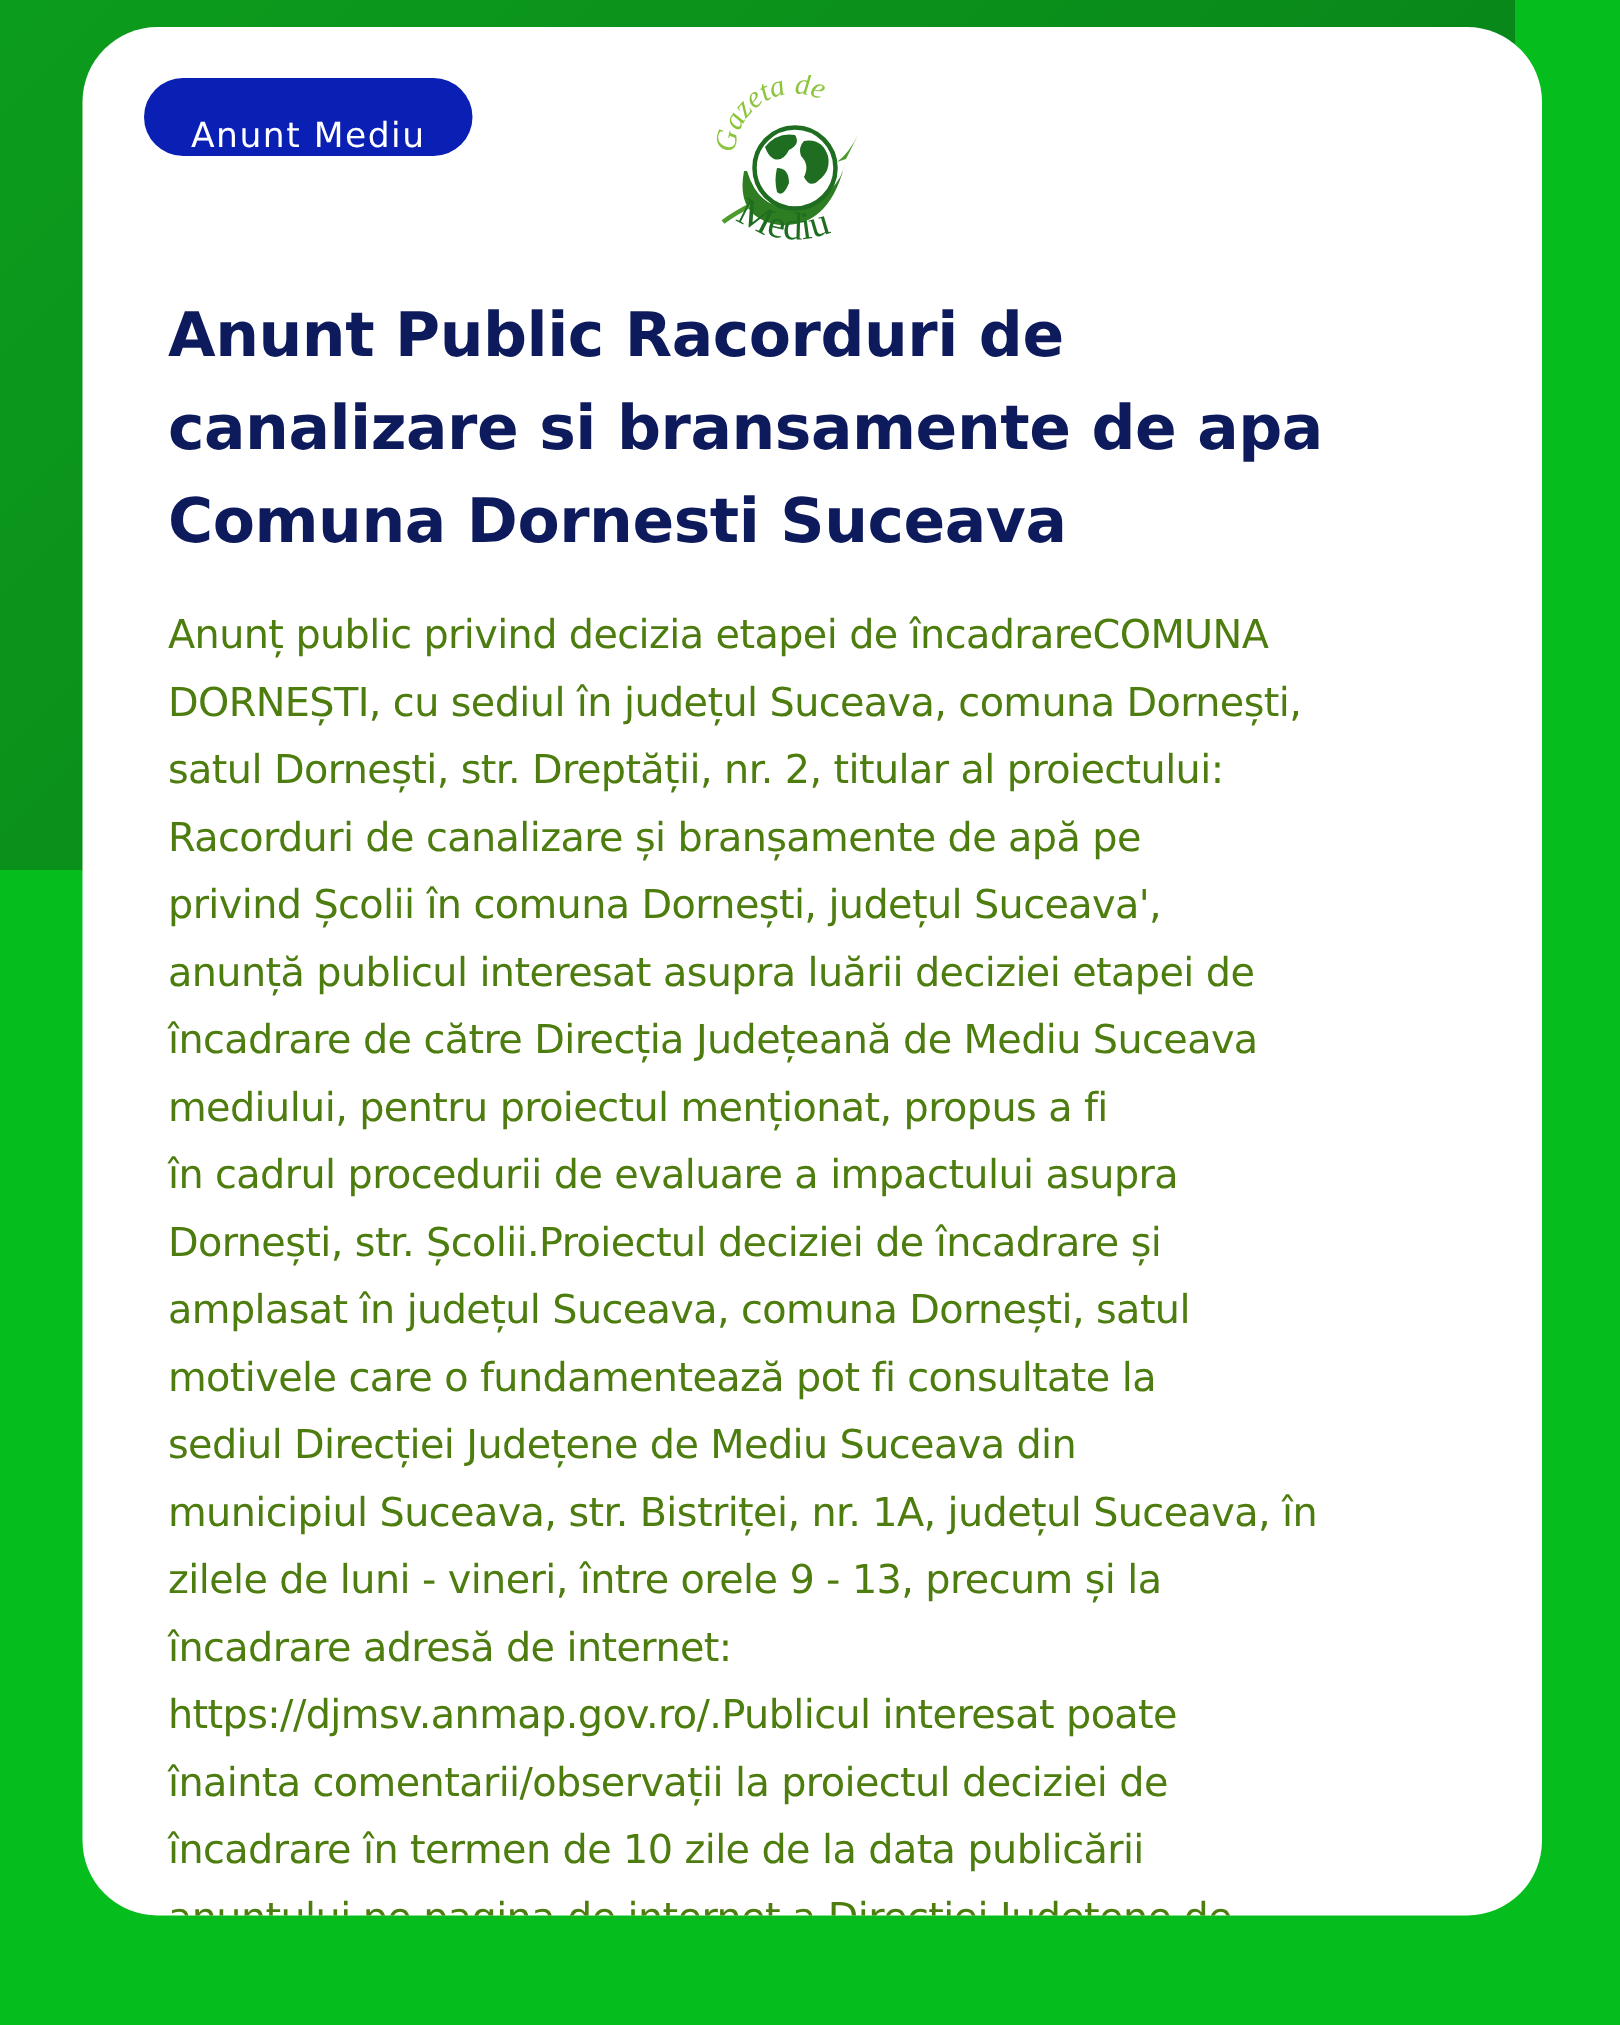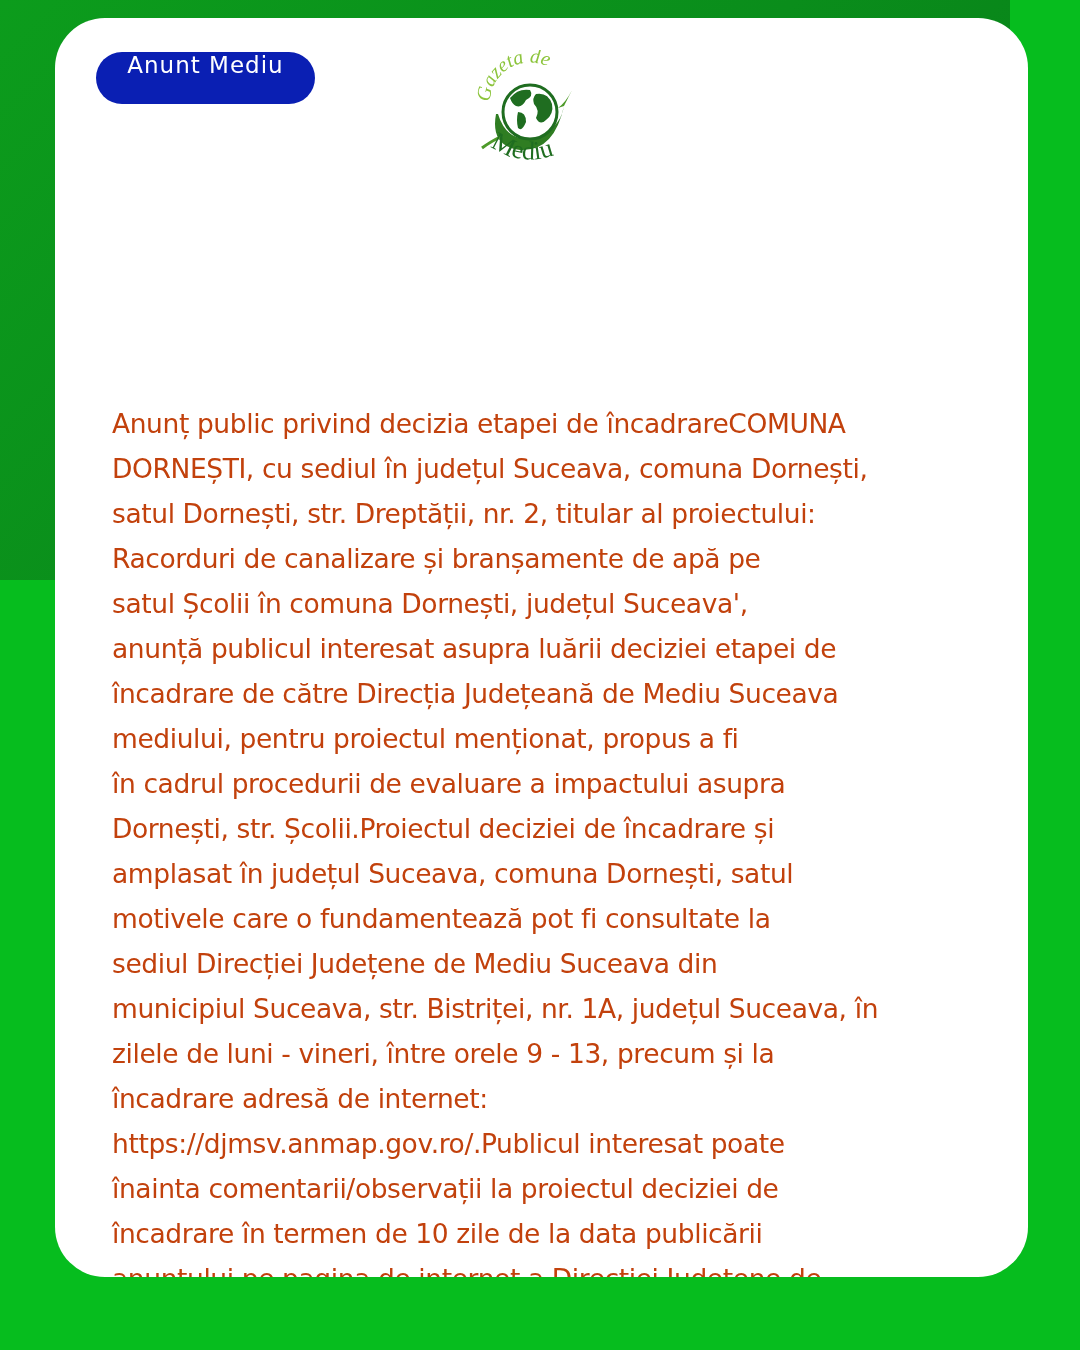--- a/index.html
+++ b/index.html
@@ -12,34 +12,34 @@
     position:absolute; left:0; top:0; width:1010px; height:580px;
     background:linear-gradient(135deg,#0c9c1c 0%,#0a8d1b 50%,#067a17 100%);
   }
   .card {
     position:absolute; left:55px; top:18px; width:973px; height:1259px;
     background:#ffffff; border-radius:50px; overflow:hidden;
   }
   .pill {
     position:absolute; left:41px; top:34px; width:219px; height:52px;
     background:#0a1fb3; border-radius:26px; color:#fff;
-    display:flex; align-items:flex-start; justify-content:center;
+    display:flex; align-items:flex-end; justify-content:center;
     font-size:23px; letter-spacing:1px; font-family:"DejaVu Sans", sans-serif;
   }
   .logo {
     position:absolute; left:413px; top:32px; width:120px; height:124px;
   }
   .title {
     position:absolute; left:57px; top:174px; width:880px;
     color:#0d1a5c; font-weight:bold; font-size:41px; line-height:62px;
     font-family:"DejaVu Sans", sans-serif; letter-spacing:-0.3px;
   }
   .body-text {
     position:absolute; left:57px; top:383px; width:880px;
-    color:#c2410c; font-size:26.5px; line-height:45px;
+    color:#4d7c0f; font-size:26.5px; line-height:45px;
     font-family:"DejaVu Sans", sans-serif; letter-spacing:-0.4px;
     white-space:nowrap;
   }
   .body-text .line { display:block; height:45px; }
 </style>
 </head>
 <body>
 
 <div class="bg-dark"></div>
 
@@ -66,27 +66,32 @@
       <circle cx="62" cy="62" r="27" fill="#ffffff" stroke="#1f6d20" stroke-width="3"></circle>
       <path d="M 42 48 Q 50 38 62 40 Q 66 46 58 50 Q 54 58 48 56 Q 44 54 42 48 Z" fill="#1f6d20"></path>
       <path d="M 50 62 Q 58 62 58 72 Q 54 82 50 78 Q 48 70 50 62 Z" fill="#1f6d20"></path>
       <path d="M 68 44 Q 80 42 84 54 Q 86 64 78 70 Q 72 76 68 68 Q 72 60 66 54 Q 64 48 68 44 Z" fill="#1f6d20"></path>
       <text font-family="Liberation Serif, serif" font-size="26" fill="#1f6d20">
         <textPath href="#arcBot">Mediu</textPath>
       </text>
     </svg>
   </div>
 
+  <div class="title">
+    <div>Anunt Public Racorduri de</div>
+    <div>canalizare si bransamente de apa</div>
+    <div>Comuna Dornesti Suceava</div>
+  </div>
 
   <div class="body-text">
     <span class="line">Anunț public privind decizia etapei de încadrareCOMUNA</span>
     <span class="line">DORNEȘTI, cu sediul în județul Suceava, comuna Dornești,</span>
     <span class="line">satul Dornești, str. Dreptății, nr. 2, titular al proiectului:</span>
     <span class="line">Racorduri de canalizare și branșamente de apă pe</span>
-    <span class="line">satul Școlii în comuna Dornești, județul Suceava',</span>
+    <span class="line">privind Școlii în comuna Dornești, județul Suceava',</span>
     <span class="line">anunță publicul interesat asupra luării deciziei etapei de</span>
     <span class="line">încadrare de către Direcția Județeană de Mediu Suceava</span>
     <span class="line">mediului, pentru proiectul menționat, propus a fi</span>
     <span class="line">în cadrul procedurii de evaluare a impactului asupra</span>
     <span class="line">Dornești, str. Școlii.Proiectul deciziei de încadrare și</span>
     <span class="line">amplasat în județul Suceava, comuna Dornești, satul</span>
     <span class="line">motivele care o fundamentează pot fi consultate la</span>
     <span class="line">sediul Direcției Județene de Mediu Suceava din</span>
     <span class="line">municipiul Suceava, str. Bistriței, nr. 1A, județul Suceava, în</span>
     <span class="line">zilele de luni - vineri, între orele 9 - 13, precum și la</span>

